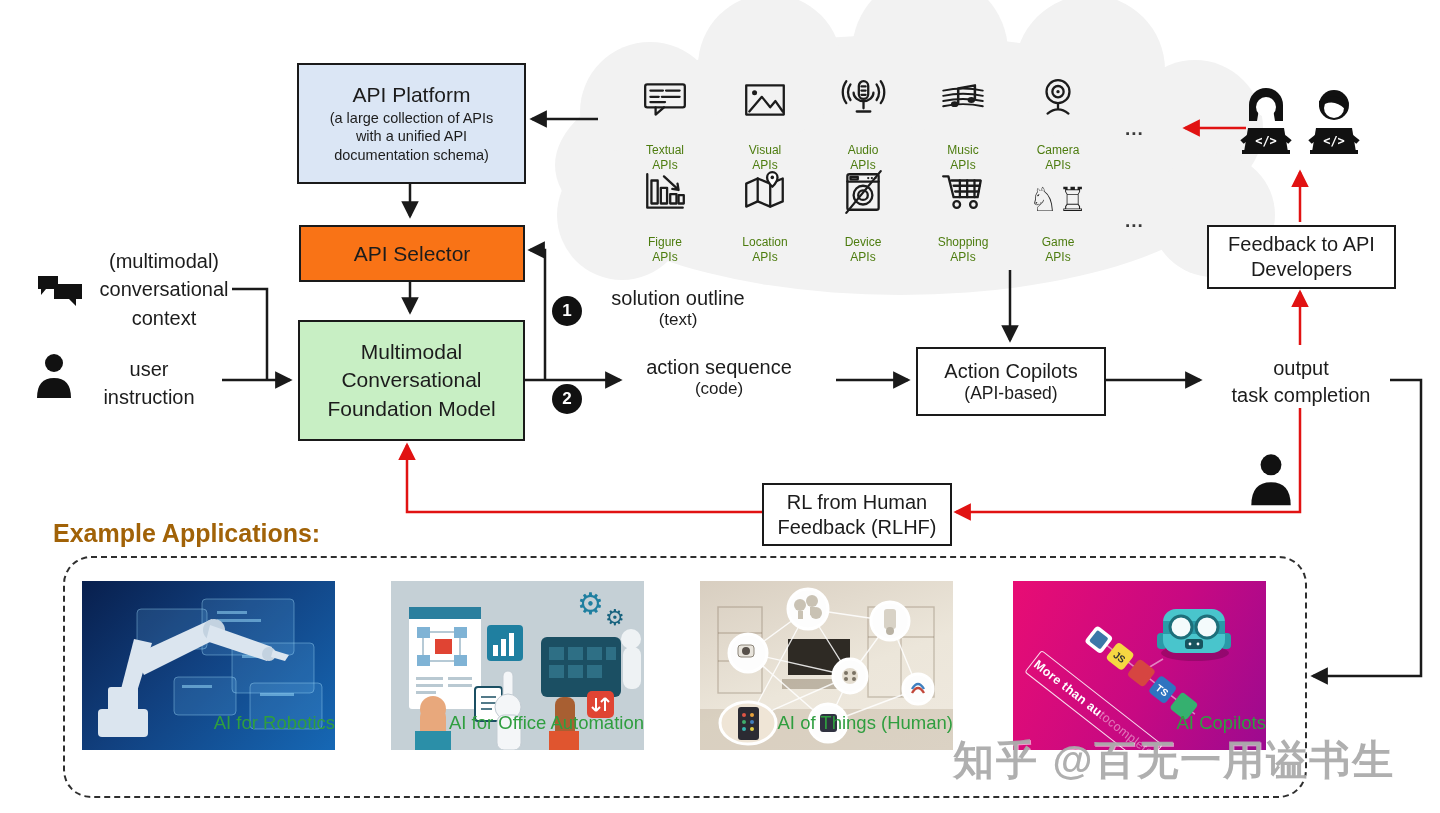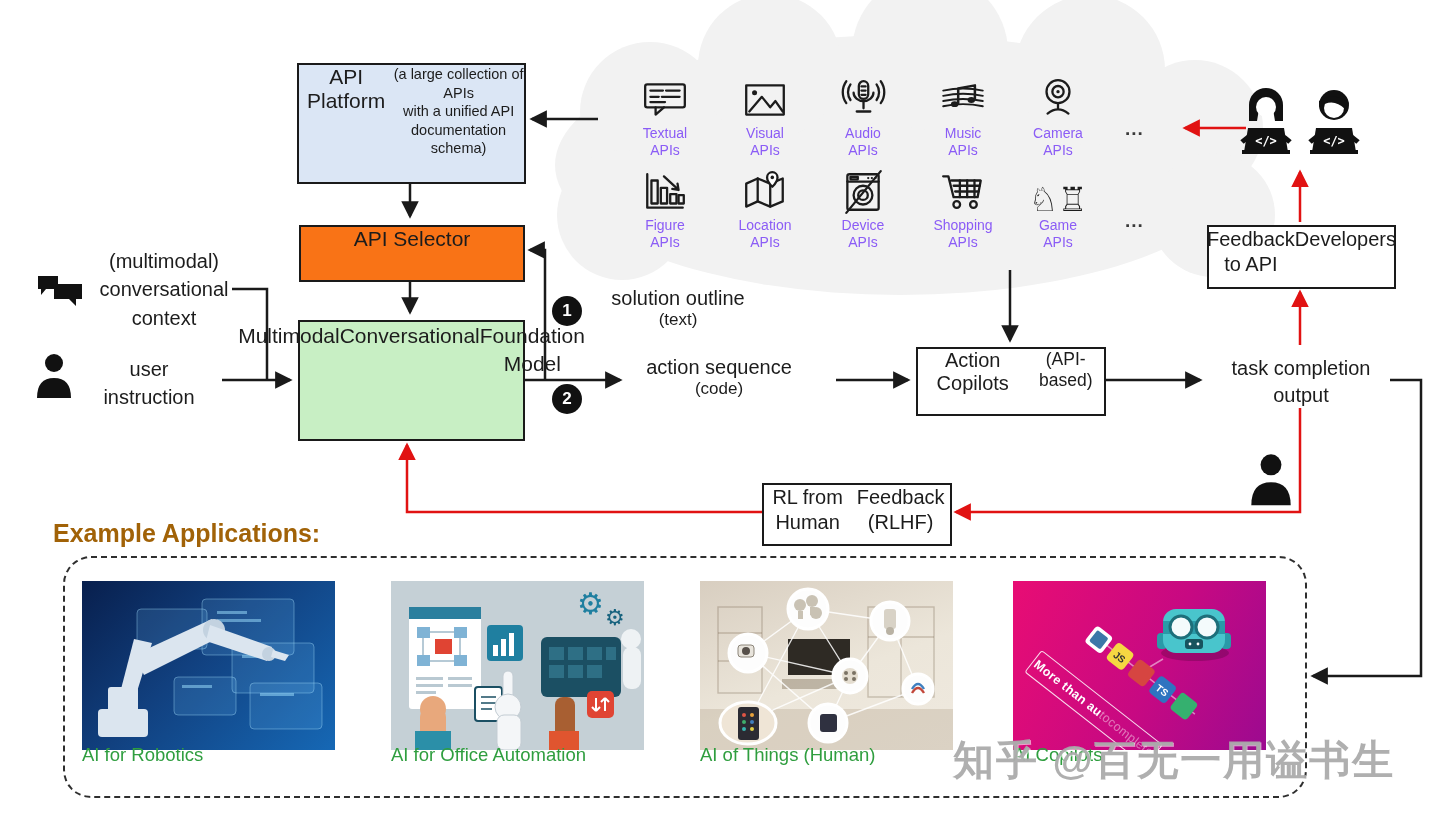--- a/index.html
+++ b/index.html
@@ -3,21 +3,21 @@
 <meta charset="utf-8">
 <style>
   html,body{margin:0;padding:0;background:#fff}
   .stage{position:relative;width:1440px;height:813px;background:#fff;overflow:hidden;
          font-family:"Liberation Sans",sans-serif;color:#1c1c1c}
   svg{display:block}
   .layer{position:absolute;left:0;top:0;pointer-events:none}
 
   
   .box{position:absolute;border:2.5px solid #1a1a1a;background:#fff;z-index:3;
-       display:flex;flex-direction:row;justify-content:center;text-align:center}
+       display:flex;flex-direction:column;justify-content:center;text-align:center}
   #apiPlatform{left:297px;top:63px;width:225px;height:117px;background:#dbe6f5}
   #apiPlatform .t1{font-size:21px;margin-bottom:2px}
   #apiPlatform .t2{font-size:14.5px;line-height:1.28}
   #apiSelector{left:299px;top:225px;width:222px;height:53px;background:#f97316;font-size:21px}
   #foundationModel{left:298px;top:320px;width:223px;height:117px;background:#c8efc4;font-size:21px;line-height:1.35}
   #actionExecutor{left:916px;top:347px;width:186px;height:65px}
   #actionExecutor .t1{font-size:20px}
   #actionExecutor .t2{font-size:17.5px}
   #feedbackBox{left:1207px;top:225px;width:185px;height:60px;font-size:20px;line-height:1.25}
   #rlhfBox{left:762px;top:483px;width:186px;height:59px;font-size:20px;line-height:1.25}
@@ -27,21 +27,21 @@
   #ctxLabel{left:80px;top:247px;width:168px}
   #instrLabel{left:88px;top:355px;width:122px}
   .pict{position:absolute;z-index:2}
   #chatIcon{left:36px;top:272px}
   #userIcon{left:33px;top:352px}
   #taskUserIcon{left:1246px;top:452px;z-index:6}
 
   
   .api-cell{position:absolute;width:98px;text-align:center;z-index:2}
   .api-cell .ic{height:52px;display:flex;align-items:flex-end;justify-content:center}
-  .api-cell .lb{font-size:14px;line-height:1.22;color:#8b5cf6;margin-top:1px}
+  .api-cell .lb{font-size:12px;line-height:1.22;color:#4d7c0f;margin-top:19px}
   .glyph-ic{font-size:33px;line-height:1;color:#1c1c1c;font-family:"DejaVu Sans",sans-serif}
   .dots{position:absolute;z-index:2;font-size:19px;font-weight:700;color:#3a3a3a;letter-spacing:1px}
   #dots1{left:1125px;top:118px}
   #dots2{left:1125px;top:210px}
 
   
   .stepnum{position:absolute;z-index:4;width:30px;height:30px;border-radius:50%;background:#111;
            color:#fff;font-size:17px;font-weight:700;display:flex;align-items:center;justify-content:center}
   #step1Num{left:552px;top:296px}
   #step2Num{left:552px;top:384px}
@@ -54,21 +54,21 @@
 
   
   #devA{left:1236px;top:86px}
   #devB{left:1304px;top:86px}
 
   
   #exHeading{position:absolute;left:53px;top:519px;font-size:25px;font-weight:700;color:#a16207;z-index:2}
   #dashedBox{position:absolute;left:63px;top:556px;width:1240px;height:238px;border:2.5px dashed #2e2e2e;
              border-radius:28px;z-index:1}
   .ex-img{position:absolute;top:581px;width:253px;height:169px;overflow:hidden;z-index:2}
-  .ex-cap{position:absolute;top:744px;width:253px;text-align:left;font-size:18.5px;color:#2f9e3f;z-index:2}
+  .ex-cap{position:absolute;top:712px;width:253px;text-align:right;font-size:18.5px;color:#2f9e3f;z-index:2}
   #img1,#cap1{left:82px}  #img2,#cap2{left:391px}  #img3,#cap3{left:700px}  #img4,#cap4{left:1013px}
   #img1{background:linear-gradient(135deg,#081f4d 0%,#11407f 45%,#1668b5 100%)}
   #img2{background:#c5d0d6}
   #img3{background:linear-gradient(160deg,#d8cec0 0%,#ece6da 55%,#efe9df 100%)}
   #img4{background:linear-gradient(115deg,#e80d74 0%,#c70982 55%,#9c0a90 100%)}
   .gear{position:absolute;color:#1f7fa0;font-family:"DejaVu Sans",sans-serif;line-height:1}
   .cp-banner{position:absolute;left:20px;top:66px;width:152px;height:26px;border:1.5px solid rgba(255,255,255,.85);
              border-radius:3px;transform:rotate(38deg);transform-origin:left center;display:flex;align-items:center;
              justify-content:center;font-size:12.5px;font-weight:700;color:#fff;white-space:nowrap;letter-spacing:.4px}
   .cp-banner .faint{color:rgba(255,255,255,.45);font-weight:400}
@@ -328,22 +328,22 @@
   <div class="flow-label" id="step1Label">
     <div class="fl1">solution outline</div>
     <div class="fl2">(text)</div>
   </div>
   <div class="stepnum" id="step2Num">2</div>
   <div class="flow-label" id="step2Label">
     <div class="fl1">action sequence</div>
     <div class="fl2">(code)</div>
   </div>
   <div id="taskLabel">
+    <div>output</div>
     <div>task completion</div>
-    <div>output</div>
   </div>
   <div class="pict" id="taskUserIcon">
     <svg width="50" height="58" viewBox="0 0 42 50" fill="#111">
       <circle cx="21" cy="11" r="9"></circle>
       <path d="M4 46 q0 -20 17 -20 q17 0 17 20 z"></path>
     </svg>
   </div>
 
   <div id="exHeading">Example Applications:</div>
   <div id="dashedBox"></div>

